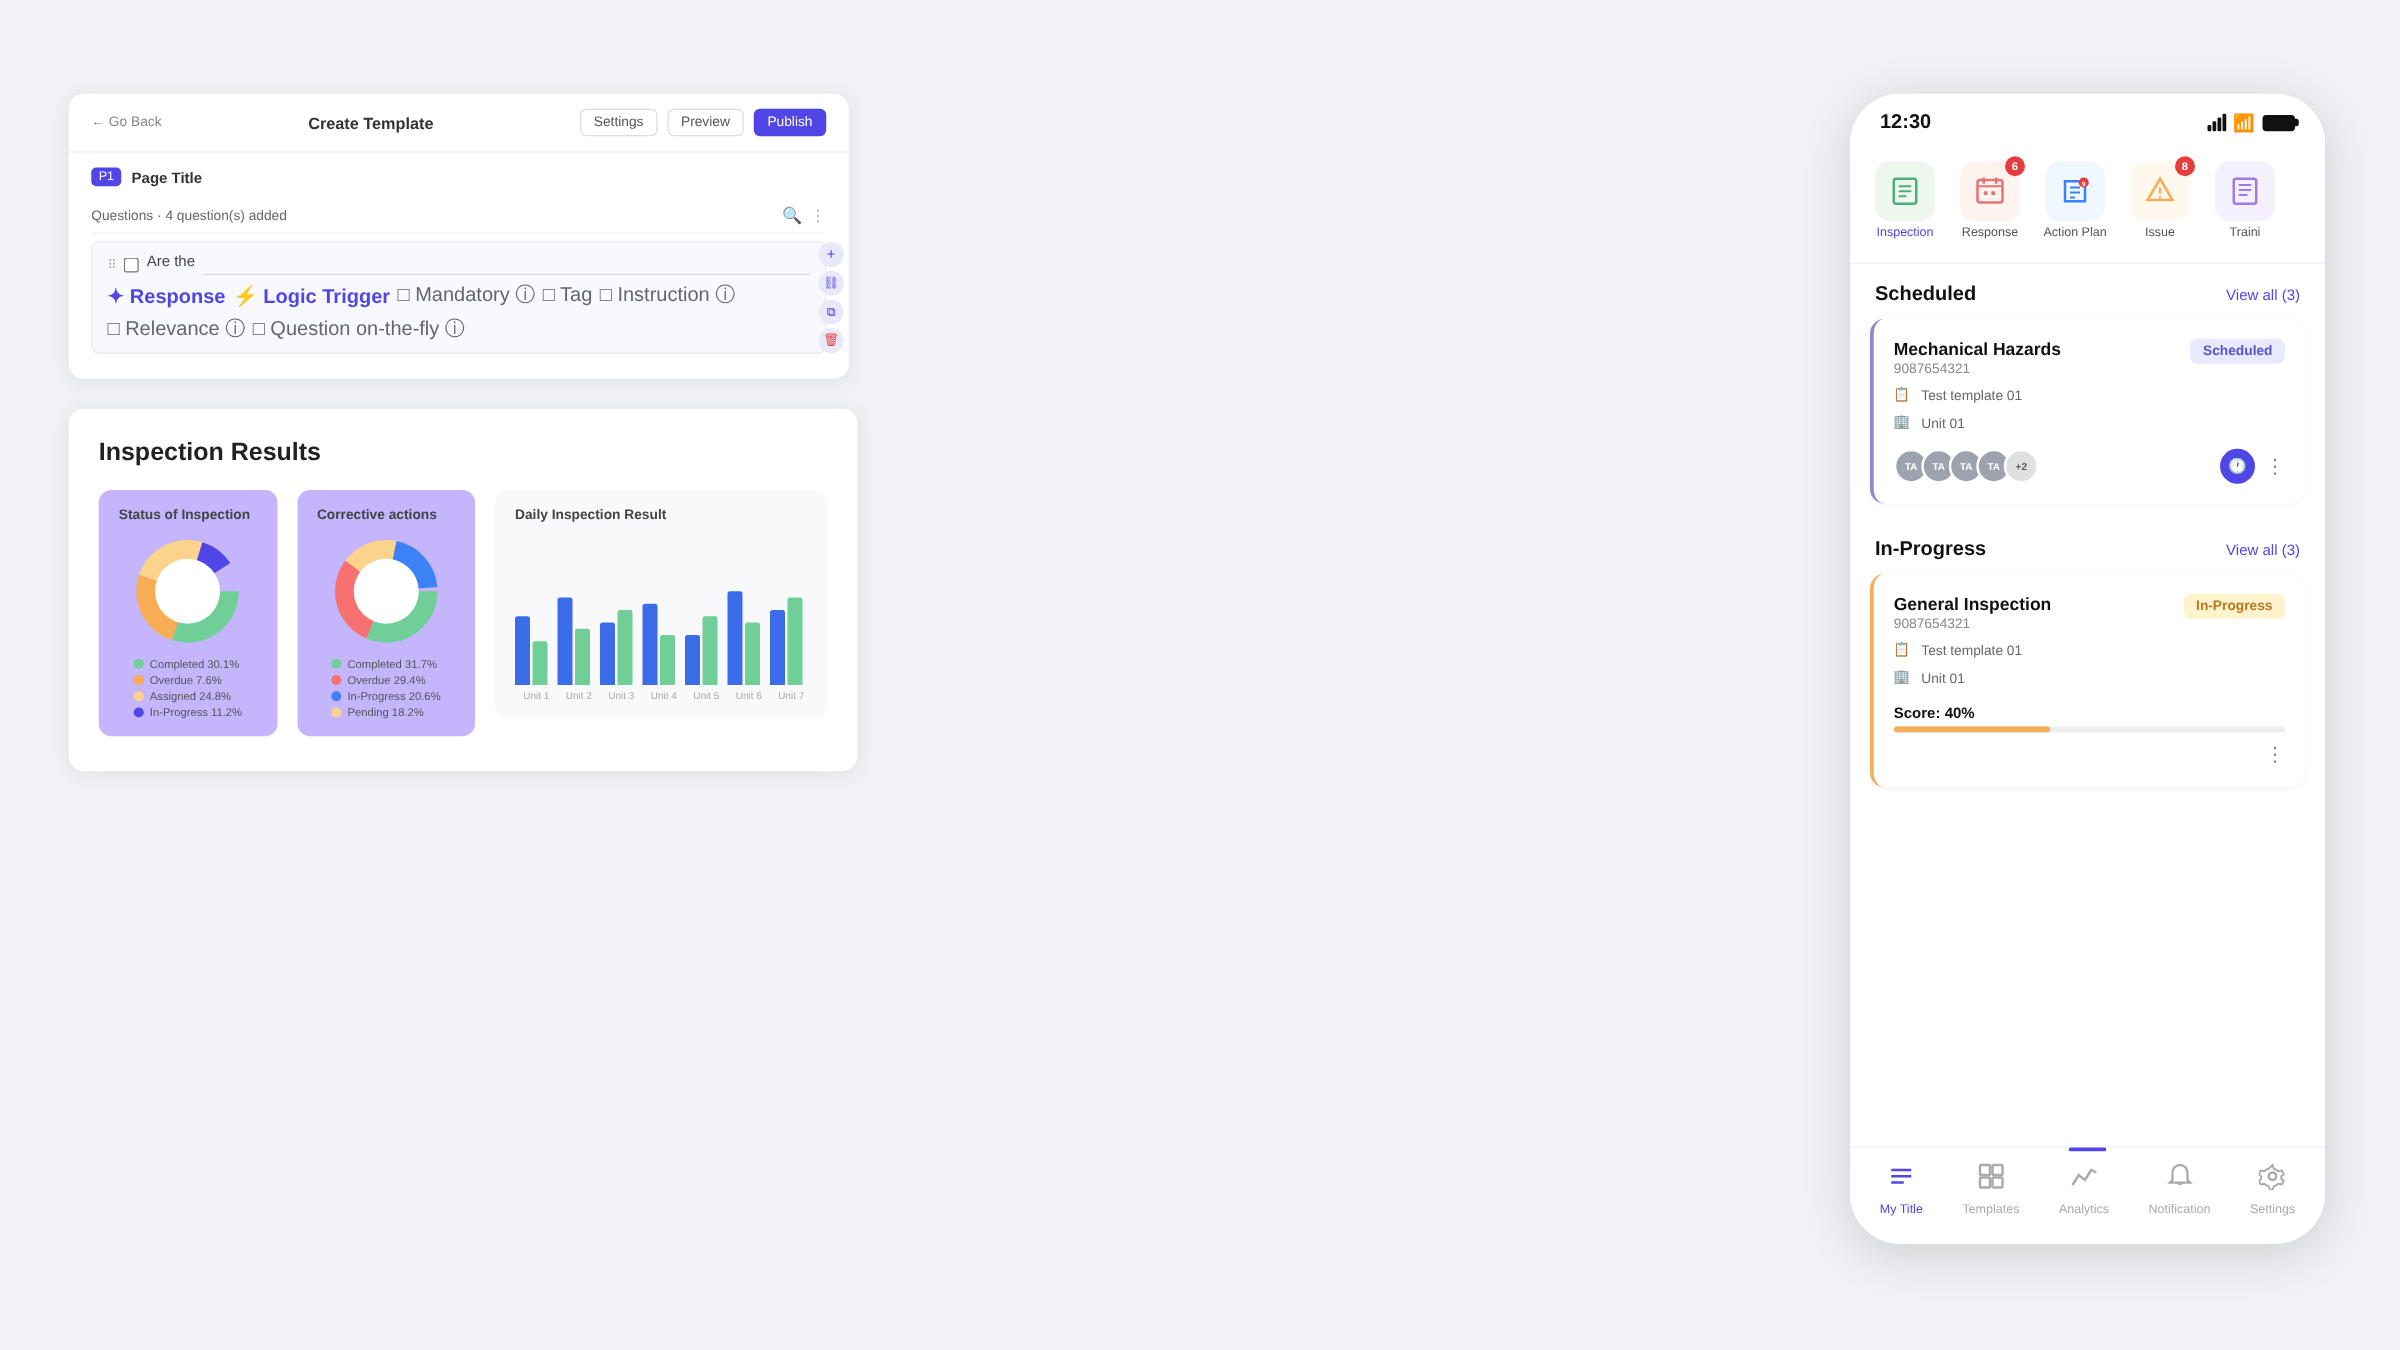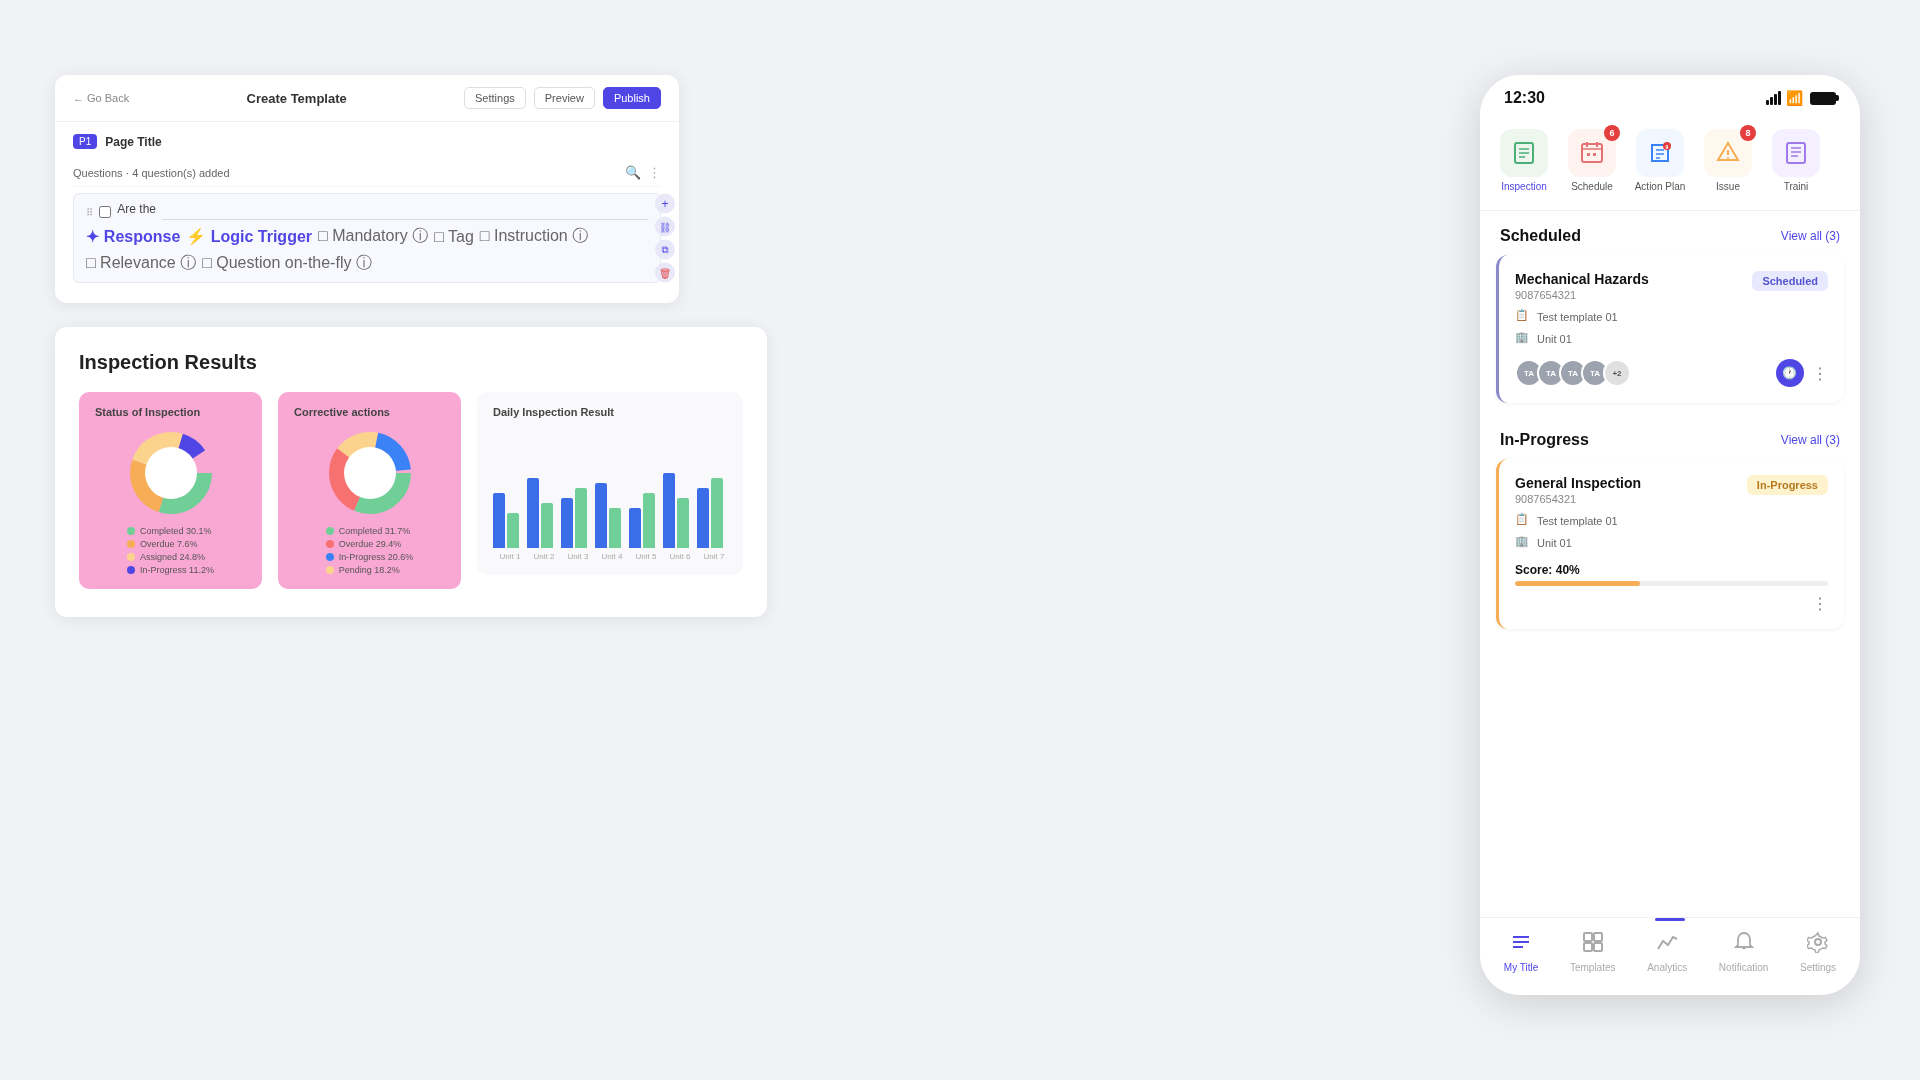--- a/index.html
+++ b/index.html
@@ -176,42 +176,42 @@
       display: flex;
       align-items: center;
       justify-content: center;
       font-size: 12px;
       color: #4f46e5;
       cursor: pointer;
     }
 
     
     .inspection-results-panel {
-      width: 712px;
+      width: 631px;
       background: #fff;
       border-radius: 12px;
       box-shadow: 0 2px 16px rgba(0,0,0,0.08);
       padding: 24px 24px 28px;
     }
 
     .ir-title {
       font-size: 20px;
       font-weight: 700;
       color: #222;
       margin-bottom: 18px;
     }
 
     .ir-charts {
       display: flex;
       gap: 16px;
       align-items: flex-start;
     }
 
     .ir-donut-section {
-      background: #f9a8d4;
+      background: #c4b5fd;
       border-radius: 10px;
       padding: 14px 16px;
       flex: 1;
     }
 
     .ir-donut-title {
       font-size: 11px;
       font-weight: 600;
       color: #444;
       margin-bottom: 10px;
@@ -899,21 +899,21 @@
             <rect x="3" y="4" width="20" height="18" rx="2" fill="none" stroke="#e57373" stroke-width="2"></rect>
             <line x1="3" y1="9" x2="23" y2="9" stroke="#e57373" stroke-width="1.5"></line>
             <line x1="8" y1="2" x2="8" y2="7" stroke="#e57373" stroke-width="2"></line>
             <line x1="18" y1="2" x2="18" y2="7" stroke="#e57373" stroke-width="2"></line>
             <rect x="8" y="13" width="3" height="3" rx="0.5" fill="#e57373"></rect>
             <rect x="14" y="13" width="3" height="3" rx="0.5" fill="#e57373"></rect>
           </svg>
         </div>
         <div class="badge">6</div>
       </div>
-      <span class="app-nav-label">Schedule</span>
+      <span class="app-nav-label">Response</span>
     </div>
 
     <div class="app-nav-item">
       <div class="app-icon-wrapper">
         <div class="app-icon-box icon-action">
           <svg width="26" height="26" viewBox="0 0 26 26">
             <path d="M5 5 L21 5 L21 21 L5 21 Z" fill="none" stroke="#3b82f6" stroke-width="2"></path>
             <line x1="9" y1="10" x2="17" y2="10" stroke="#3b82f6" stroke-width="1.5"></line>
             <line x1="9" y1="14" x2="17" y2="14" stroke="#3b82f6" stroke-width="1.5"></line>
             <line x1="9" y1="18" x2="13" y2="18" stroke="#3b82f6" stroke-width="1.5"></line>

